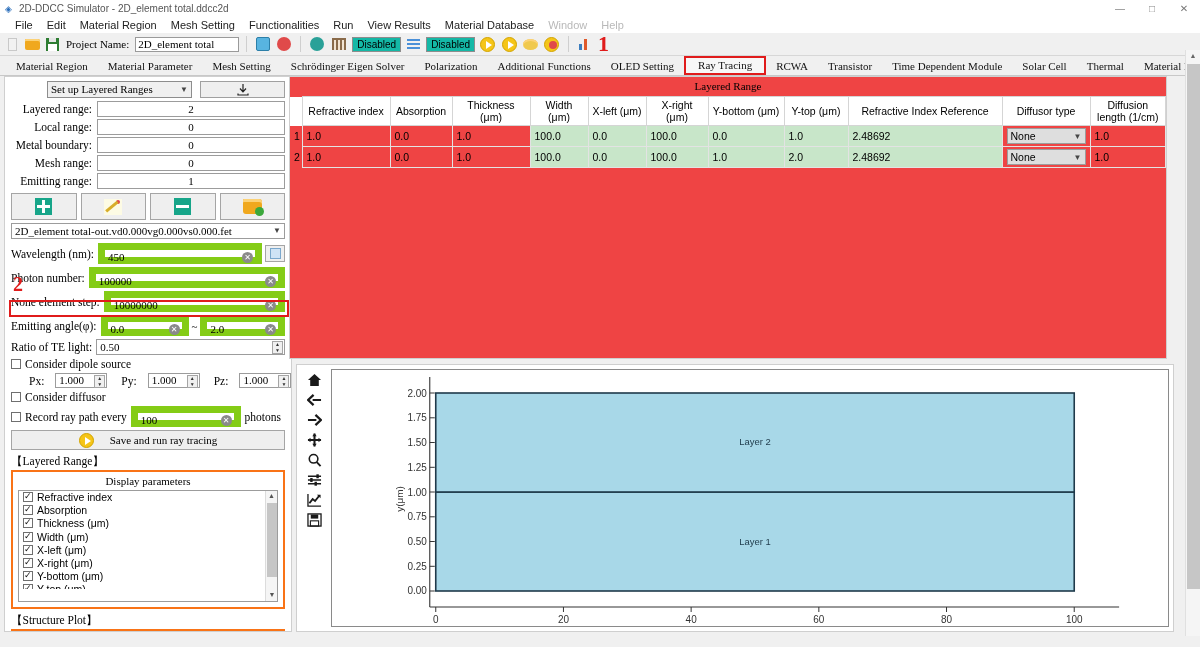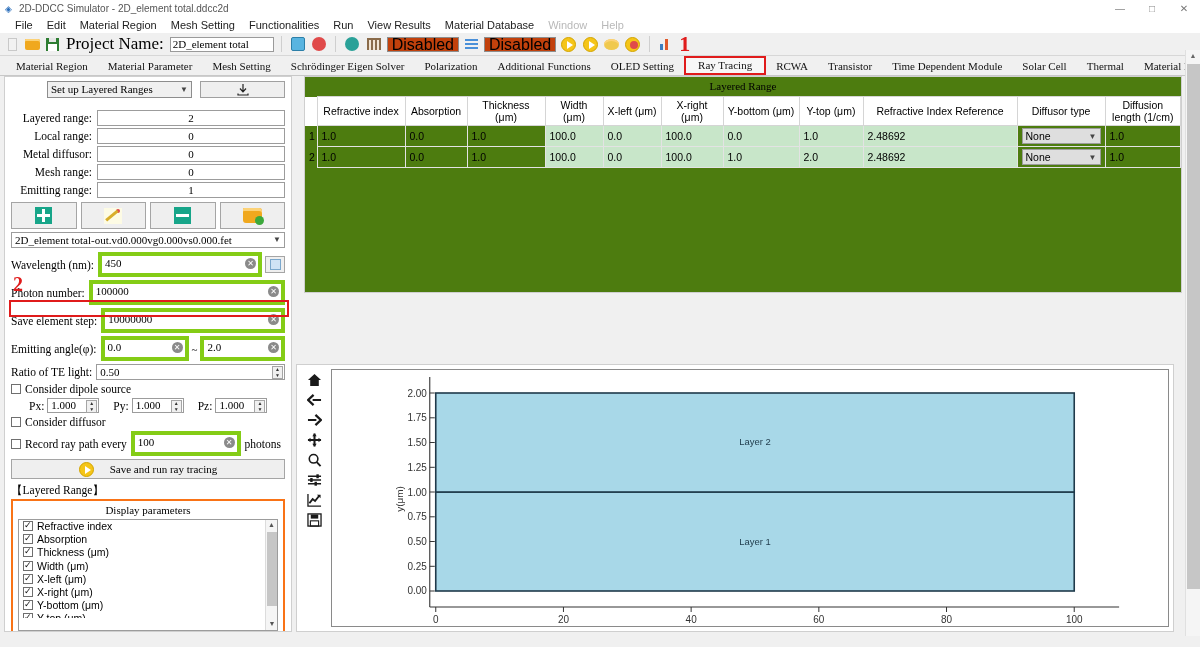--- a/index.html
+++ b/index.html
@@ -25,25 +25,25 @@
   .menubar { height:16px; background:#ffffff; display:flex; align-items:center;
              padding-left:8px; font-family:"Liberation Sans", sans-serif; font-size:11px; color:#222; }
   .menu-item { padding:0 7px; line-height:16px; }
   .menu-item.dim { color:#b9b9b9; }
 
   
   .toolbar { height:23px; background:#f0f0f0; border-bottom:1px solid #d7d7d7;
              display:flex; align-items:center; padding-left:4px; gap:3px; position:relative; }
   .tb-sep { width:1px; height:16px; background:#cfcfcf; margin:0 4px; }
   .ic { width:17px; height:17px; display:inline-block; position:relative; }
-  .lbl-proj { font-family:"Liberation Serif", serif; font-size:17px; margin:0 3px 0 2px; }
+  .lbl-proj { font-family:"Liberation Serif", serif; font-size:11px; margin:0 3px 0 2px; }
   .proj-input { width:104px; height:15px; background:#fff; border:1px solid #9a9a9a;
                 font-family:"Liberation Serif", serif; font-size:11px; padding:0 2px; line-height:13px; }
-  .disabled-box { height:15px; border:1px solid #8d8d8d; background:#c2410c; padding:0 4px;
-                  font-family:"Liberation Sans", sans-serif; font-size:16px; line-height:13px; }
+  .disabled-box { height:15px; border:1px solid #8d8d8d; background:#14b8a6; padding:0 4px;
+                  font-family:"Liberation Sans", sans-serif; font-size:10px; line-height:13px; }
   .bignum { color:#e01b1b; font-size:22px; font-weight:bold; font-family:"Liberation Serif", serif;
             line-height:20px; }
 
   
   .ic-doc { width:9px; height:13px; background:#f2f2f2; border:1px solid #c9c9c9; margin:2px 4px; }
   .ic-folder { width:15px; height:11px; background:#f0a81e; border-radius:1px 2px 2px 2px; margin:3px 1px;
                box-shadow:inset 0 2px 0 #fcd277; }
   .ic-save { width:13px; height:13px; background:#2e7d32; position:relative; margin:2px; }
   .ic-save:after { content:""; position:absolute; left:2px; top:6px; width:9px; height:7px; background:#fff; }
   .ic-save:before { content:""; position:absolute; left:3px; top:0px; width:7px; height:4px; background:#e6e6e6; }
@@ -72,21 +72,21 @@
          color:#111; white-space:nowrap; border:1px solid transparent; }
   .tab.active-box { border:2px solid #e01b1b; line-height:15px; padding:0 12px; background:#f7f7f7; }
 
   
   .content { position:absolute; left:0; top:76px; width:1200px; height:560px; }
 
   
   .left { position:absolute; left:4px; top:0px; width:288px; height:556px;
           background:#fff; border:1px solid #cfcfcf; overflow:hidden; }
   .lp-inner { padding:4px 6px 0 6px; }
-  .row { display:flex; align-items:center; margin-bottom:12px;padding-left:36px; }
+  .row { display:flex; align-items:center; margin-bottom:3px;padding-left:36px; }
   .sel { height:17px; width:145px; background:#f0f0f0; border:1px solid #8d8d8d;
          font-family:"Liberation Serif", serif; font-size:11px; padding:0 3px; line-height:15px;
          display:flex; align-items:center; justify-content:space-between; }
   .caret { font-size:8px; color:#444; }
   .dlbtn { flex:1; height:17px; margin-left:8px; background:#efefef; border:1px solid #a0a0a0;
            display:flex; align-items:center; justify-content:center; font-size:12px; }
   .lrow { display:flex; align-items:center; margin-bottom:2px; }
   .lrow .lab { width:86px; text-align:right; padding-right:5px; font-size:11.5px; }
   .lrow .fld { flex:1; height:16px; background:#fff; border:1px solid #9c9c9c;
                font-size:11px; text-align:center; line-height:14px; }
@@ -106,40 +106,40 @@
   .folder-ic { width:19px; height:15px; background:#f0a81e; border-radius:1px 3px 3px 3px;
                box-shadow:inset 0 3px 0 #fcd277; position:relative; }
   .folder-ic:after { content:""; position:absolute; right:-2px; bottom:-2px; width:9px; height:9px;
                      background:#3ba83b; border-radius:50%; }
   .ctr-lbl { text-align:center; font-size:11px; margin:3px 0 2px 0; }
   .wide-sel { width:100%; height:16px; background:#fff; border:1px solid #9c9c9c;
               font-size:11px; padding:0 3px; line-height:14px; display:flex;
               align-items:center; justify-content:space-between; }
   .frow { display:flex; align-items:center; margin-bottom:3px; }
   .frow .flab { font-size:11.5px; white-space:nowrap; padding-right:4px; }
-  .clearfield { flex:1; height:16px; background:#fff; border:4px solid #84cc16; position:relative;
-                font-size:11px; padding:0 16px 17px 3px; line-height:14px; }
+  .clearfield { flex:1; height:16px; background:#fff; border:7px solid #84cc16; position:relative;
+                font-size:11px; padding:0 16px 7px 3px; line-height:14px; }
   .xbtn { position:absolute; right:2px; top:2px; width:11px; height:11px; background:#8a8a8a;
           border-radius:50%; color:#fff; font-size:8px; line-height:11px; text-align:center;
           font-family:"Liberation Sans", sans-serif; }
   .sqbtn { width:20px; height:17px; margin-left:3px; background:#efefef; border:1px solid #a5a5a5;
            display:flex; align-items:center; justify-content:center; }
   .sqbtn .glyph { width:11px; height:11px; background:#cfe3f5; border:1px solid #7aa7cc; }
   .spinfield { flex:1; height:16px; background:#fff; border:1px solid #9c9c9c; font-size:11px;
                padding:0 14px 0 3px; line-height:14px; position:relative; }
   .spin { position:absolute; right:1px; top:1px; width:11px; height:13px; background:#f0f0f0;
           border:1px solid #a5a5a5; display:flex; flex-direction:column; }
   .spin i { flex:1; font-style:normal; font-size:5px; line-height:6px; text-align:center; color:#333; }
   .chk { width:10px; height:10px; border:1px solid #6f6f6f; background:#fff; display:inline-block;
          margin-right:4px; position:relative; vertical-align:-1px; }
   .chk.on:after { content:"✓"; position:absolute; left:0px; top:-3px; font-size:9px; color:#111;
                   font-family:"Liberation Sans", sans-serif; }
   .cbrow { display:flex; align-items:center; font-size:11.5px; margin-bottom:3px; }
   .prow { display:flex; align-items:center; margin:1px 0 3px 0; padding-left:18px; gap:4px; }
-  .pcell { display:flex; align-items:center; font-size:11.5px; }
+  .pcell { display:flex; align-items:center; font-size:11.5px;gap:8px; }
   .pcell .pf { width:52px; height:15px; background:#fff; border:1px solid #9c9c9c; font-size:11px;
                padding:0 12px 0 3px; line-height:13px; position:relative; margin-left:3px; }
   .runbtn { width:100%; height:20px; background:#efefef; border:1px solid #a5a5a5; display:flex;
             align-items:center; justify-content:center; gap:16px; margin:3px 0 4px 0; }
   .runcirc { width:15px; height:15px; background:#f5c518; border:1px solid #d2a400; border-radius:50%;
              position:relative; }
   .runcirc:after { content:""; position:absolute; left:5px; top:3.5px; border-left:6px solid #fff;
                    border-top:4px solid transparent; border-bottom:4px solid transparent; }
   .grp-title { font-size:11.5px; margin:2px 0 1px 0; }
   .grpbox { border:2px solid #f97316; padding:3px 5px 5px 5px; }
@@ -151,22 +151,22 @@
   .vscroll .arr { height:11px; text-align:center; font-size:7px; line-height:11px; color:#555; }
   .vscroll .thumb { position:absolute; left:1px; width:10px; background:#c6c6c6; }
   .redbox { position:absolute; border:2px solid #e01b1b; pointer-events:none; }
   .rednum { position:absolute; color:#e01b1b; font-size:20px; font-weight:bold;
             font-family:"Liberation Serif", serif; }
   .structbtn { width:22px; height:20px; background:#fdecec; border:1px solid #d9a0a0;
                display:flex; align-items:center; justify-content:center; }
   .structbtn .c { width:16px; height:16px; border-radius:50%; background:#e8604c; position:relative; }
 
   
-  .right-top { position:absolute; left:304px; top:0px; width:878px; height:217px;
-               background:#4d7c0f; border:1px solid #cfcfcf; }
+  .right-top { position:absolute; left:289px; top:0px; width:878px; height:283px;
+               background:#ef4444; border:1px solid #cfcfcf; }
   .rt-title { text-align:center; font-size:11px; padding:3px 0 4px 0; }
   table.lr { border-collapse:collapse; width:100%; font-size:11px; table-layout:fixed; }
   table.lr th { border:1px solid #d5d5d5; background:#fff; font-weight:normal; padding:2px 3px;
                 font-family:"Liberation Sans", sans-serif; font-size:10.5px; text-align:center; }
   table.lr td { border:1px solid #e3e3e3; padding:2px 4px; font-family:"Liberation Sans", sans-serif;
                 font-size:10.5px; height:18px; }
   table.lr td.idx { border:none; width:10px; text-align:right; padding-right:2px; }
   table.lr th.idx { border:none; }
   td.green { background:#c8e6c9; }
   td.combo { padding:1px 2px; }
@@ -278,21 +278,21 @@
 
         <div class="lrow">
           <div class="lab">Layered range:</div>
           <div class="fld">2</div>
         </div>
         <div class="lrow">
           <div class="lab">Local range:</div>
           <div class="fld">0</div>
         </div>
         <div class="lrow">
-          <div class="lab">Metal diffusor:</div>
+          <div class="lab">Metal boundary:</div>
           <div class="fld">0</div>
         </div>
         <div class="lrow">
           <div class="lab">Mesh range:</div>
           <div class="fld">0</div>
         </div>
         <div class="lrow">
           <div class="lab">Emitting range:</div>
           <div class="fld">1</div>
         </div>
@@ -330,21 +330,21 @@
 
         <div class="frow">
           <span class="flab">Photon number:</span>
           <div class="clearfield">
             <span>100000</span>
             <span class="xbtn">✕</span>
           </div>
         </div>
 
         <div class="frow" style="position:relative;">
-          <span class="flab">Save element step:</span>
+          <span class="flab">None element step:</span>
           <div class="clearfield">
             <span>10000000</span>
             <span class="xbtn">✕</span>
           </div>
         </div>
 
         <div class="frow">
           <span class="flab">Emitting angle(φ):</span>
           <div class="clearfield" style="flex:0 0 88px;">
             <span>0.0</span>
@@ -439,20 +439,21 @@
             <div class="listitem"><span class="chk on"></span><span>Y-bottom (μm)</span></div>
             <div class="listitem" style="overflow:hidden;height:6px;"><span class="chk on"></span><span>Y-top (μm)</span></div>
             <div class="vscroll">
               <div class="arr">▲</div>
               <div class="thumb" style="top:12px; height:74px;"></div>
               <div class="arr" style="position:absolute;bottom:0;width:12px;">▼</div>
             </div>
           </div>
         </div>
 
+        <div class="grp-title" style="margin-top:4px;">【Structure Plot】</div>
         <div class="grpbox" style="display:flex;align-items:center;justify-content:space-between;padding-top:6px;">
           <span class="cbrow" style="margin:0;">
             <span class="chk on"></span>
             <span></span>
             <span>Show figure</span>
           </span>
           <span class="structbtn">
             <span class="c"></span>
           </span>
         </div>

